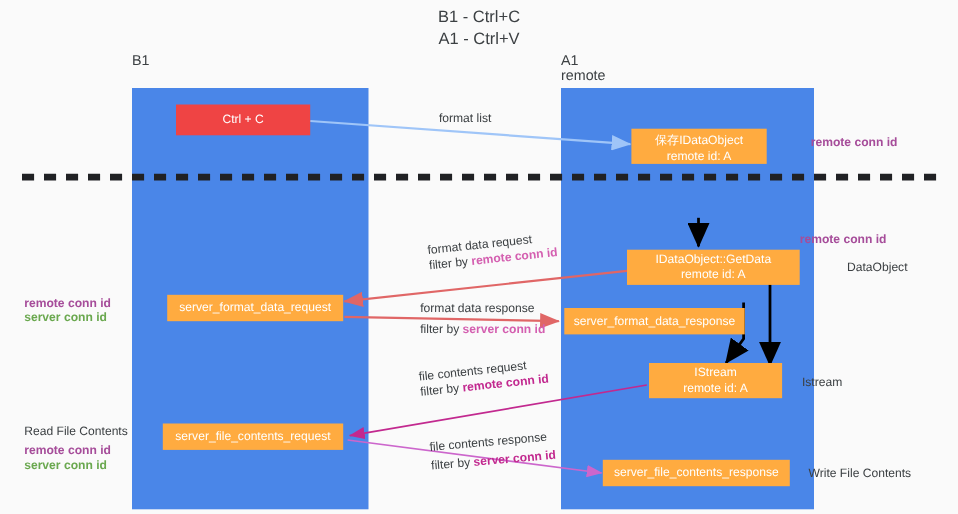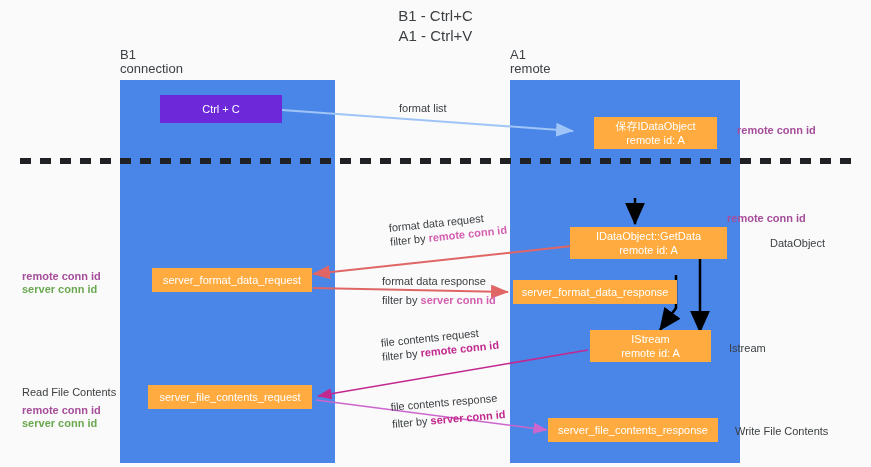--- a/index.html
+++ b/index.html
@@ -28,21 +28,21 @@
     position:absolute;text-align:left;font-size:13px;line-height:14px;color:#3c4043;
   }
 
   
   .node{
     position:absolute;
     display:flex;flex-direction:column;align-items:center;justify-content:center;
     color:#ffffff;font-size:11px;line-height:14px;text-align:center;
     box-sizing:border-box;
   }
-  .node.green{background:#6d28d9;}
+  .node.green{background:#ef4444;}
   .node.orange{background:#ffab40;}
   .node span{display:block;white-space:nowrap;}
 
   
   .lbl{
     position:absolute;font-size:11px;line-height:14px;color:#3c4043;white-space:nowrap;
   }
   .purple{color:#a64d9a;font-weight:bold;}
   .magenta{color:#c2298f;font-weight:bold;}
   .green-t{color:#6aa84f;font-weight:bold;}
@@ -58,21 +58,20 @@
   <div class="lane" style="left:120px;top:80px;width:215px;height:383px;"></div>
   <div class="lane" style="left:510px;top:80px;width:230px;height:383px;"></div>
 
   <div class="title">
     <div>B1 - Ctrl+C</div>
     <div>A1 - Ctrl+V</div>
   </div>
 
   <div class="lane-head" style="left:120px;top:48px;width:215px;">
     <div>B1</div>
-    <div>connection</div>
   </div>
   <div class="lane-head" style="left:510px;top:48px;width:230px;">
     <div>A1</div>
     <div>remote</div>
   </div>
 
   <svg class="svg-layer" viewBox="0 0 871 467" xmlns="http://www.w3.org/2000/svg">
     <defs>
       <marker id="ah-blue" markerWidth="9" markerHeight="7" refX="8.5" refY="3.5" orient="auto">
         <polygon points="0,0 9,3.5 0,7" fill="#9fc5f8"></polygon>
@@ -107,21 +106,21 @@
 
     <line x1="588" y1="350" x2="318" y2="396" stroke="#c2298f" stroke-width="1.6" marker-end="url(#ah-magenta)"></line>
 
     <line x1="316" y1="400" x2="547" y2="430" stroke="#cc66cc" stroke-width="1.6" marker-end="url(#ah-pink)"></line>
   </svg>
 
   <div class="node green" style="left:160px;top:95px;width:122px;height:28px;">
     <span>Ctrl + C</span>
   </div>
 
-  <div class="node orange" style="left:594px;top:117px;width:123px;height:32px;">
+  <div class="node orange" style="left:574px;top:117px;width:123px;height:32px;justify-content:flex-end;">
     <span>保存IDataObject</span>
     <span>remote id: A</span>
   </div>
 
 
   <div class="node orange" style="left:570px;top:227px;width:157px;height:32px;">
     <span>IDataObject::GetData</span>
     <span>remote id: A</span>
   </div>
 

